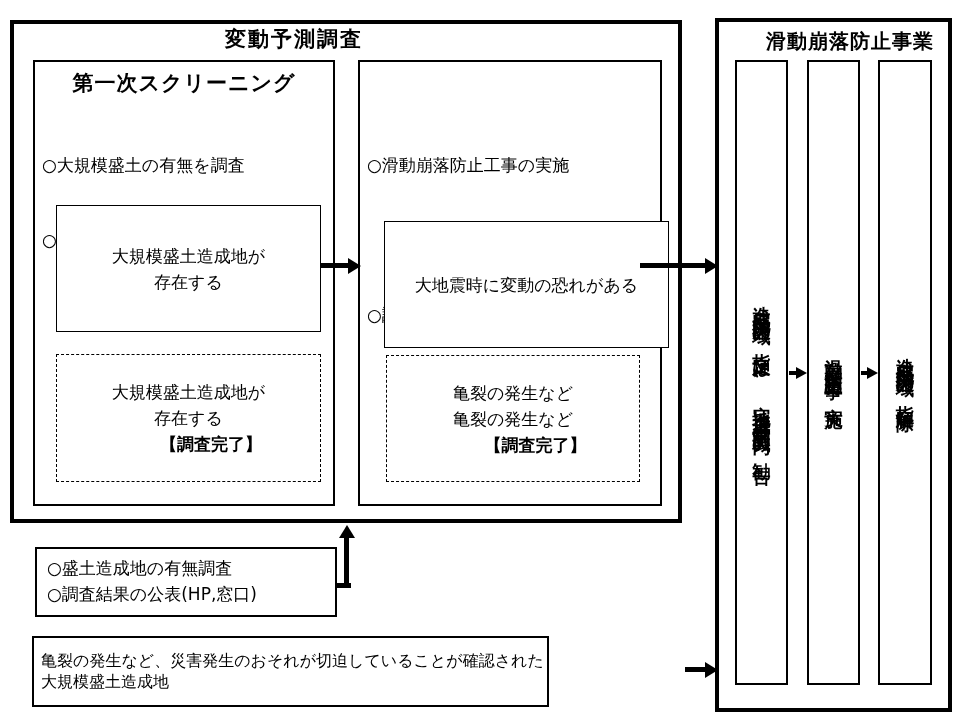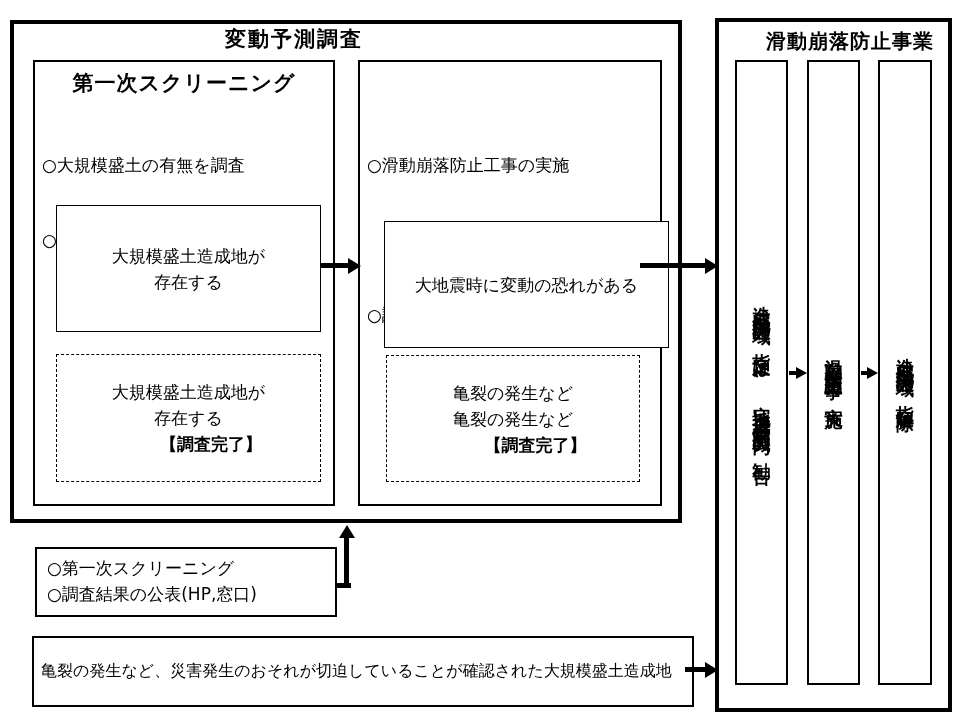--- a/index.html
+++ b/index.html
@@ -41,21 +41,21 @@
   .vcol { border:2px solid #000; display:flex; align-items:center; justify-content:center; background:#fff; }
   .vcol span { writing-mode:vertical-rl; text-orientation:upright;
                font-size:18px; font-weight:bold; letter-spacing:3px; line-height:1; }
   .colA { left:16px;  top:38px; width:53px; height:625px; }
   .colB { left:88px;  top:38px; width:53px; height:625px; }
   .colC { left:159px; top:38px; width:54px; height:625px; }
 
   
   .prelim-box { left:35px; top:547px; width:302px; height:70px; border:2px solid #000;
                 padding:6px 0 0 10px; font-size:17px; line-height:26px; background:#fff; }
-  .urgent-box { left:32px; top:636px; width:662px; height:71px; border:2px solid #000;
+  .urgent-box { left:32px; top:636px; width:517px; height:71px; border:2px solid #000;
                 display:flex; align-items:center; padding-left:7px; font-size:16px; background:#fff; }
 
   
   .shaft { background:#000; }
   .head-right { width:0; height:0; border-top:8px solid transparent;
                 border-bottom:8px solid transparent; border-left:13px solid #000; }
   .head-right-sm { width:0; height:0; border-top:6px solid transparent;
                    border-bottom:6px solid transparent; border-left:11px solid #000; }
   .head-up { width:0; height:0; border-left:8px solid transparent;
              border-right:8px solid transparent; border-bottom:13px solid #000; }
@@ -127,21 +127,21 @@
   <div>
     <div class="abs shaft" style="left:789px; top:371px; width:8px; height:4px;"></div>
     <div class="abs head-right-sm" style="left:796px; top:367px;"></div>
   </div>
   <div>
     <div class="abs shaft" style="left:861px; top:371px; width:7px; height:4px;"></div>
     <div class="abs head-right-sm" style="left:867px; top:367px;"></div>
   </div>
 
   <div class="abs prelim-box">
-    <div>○第一次スクリーニング</div>
+    <div>○盛土造成地の有無調査</div>
     <div>○調査結果の公表(HP,窓口)</div>
   </div>
 
   <div>
     <div class="abs shaft" style="left:337px; top:583px; width:14px; height:5px;"></div>
     <div class="abs shaft" style="left:344px; top:538px; width:5px; height:50px;"></div>
     <div class="abs head-up" style="left:339px; top:525px;"></div>
   </div>
 
   <div class="abs urgent-box">

